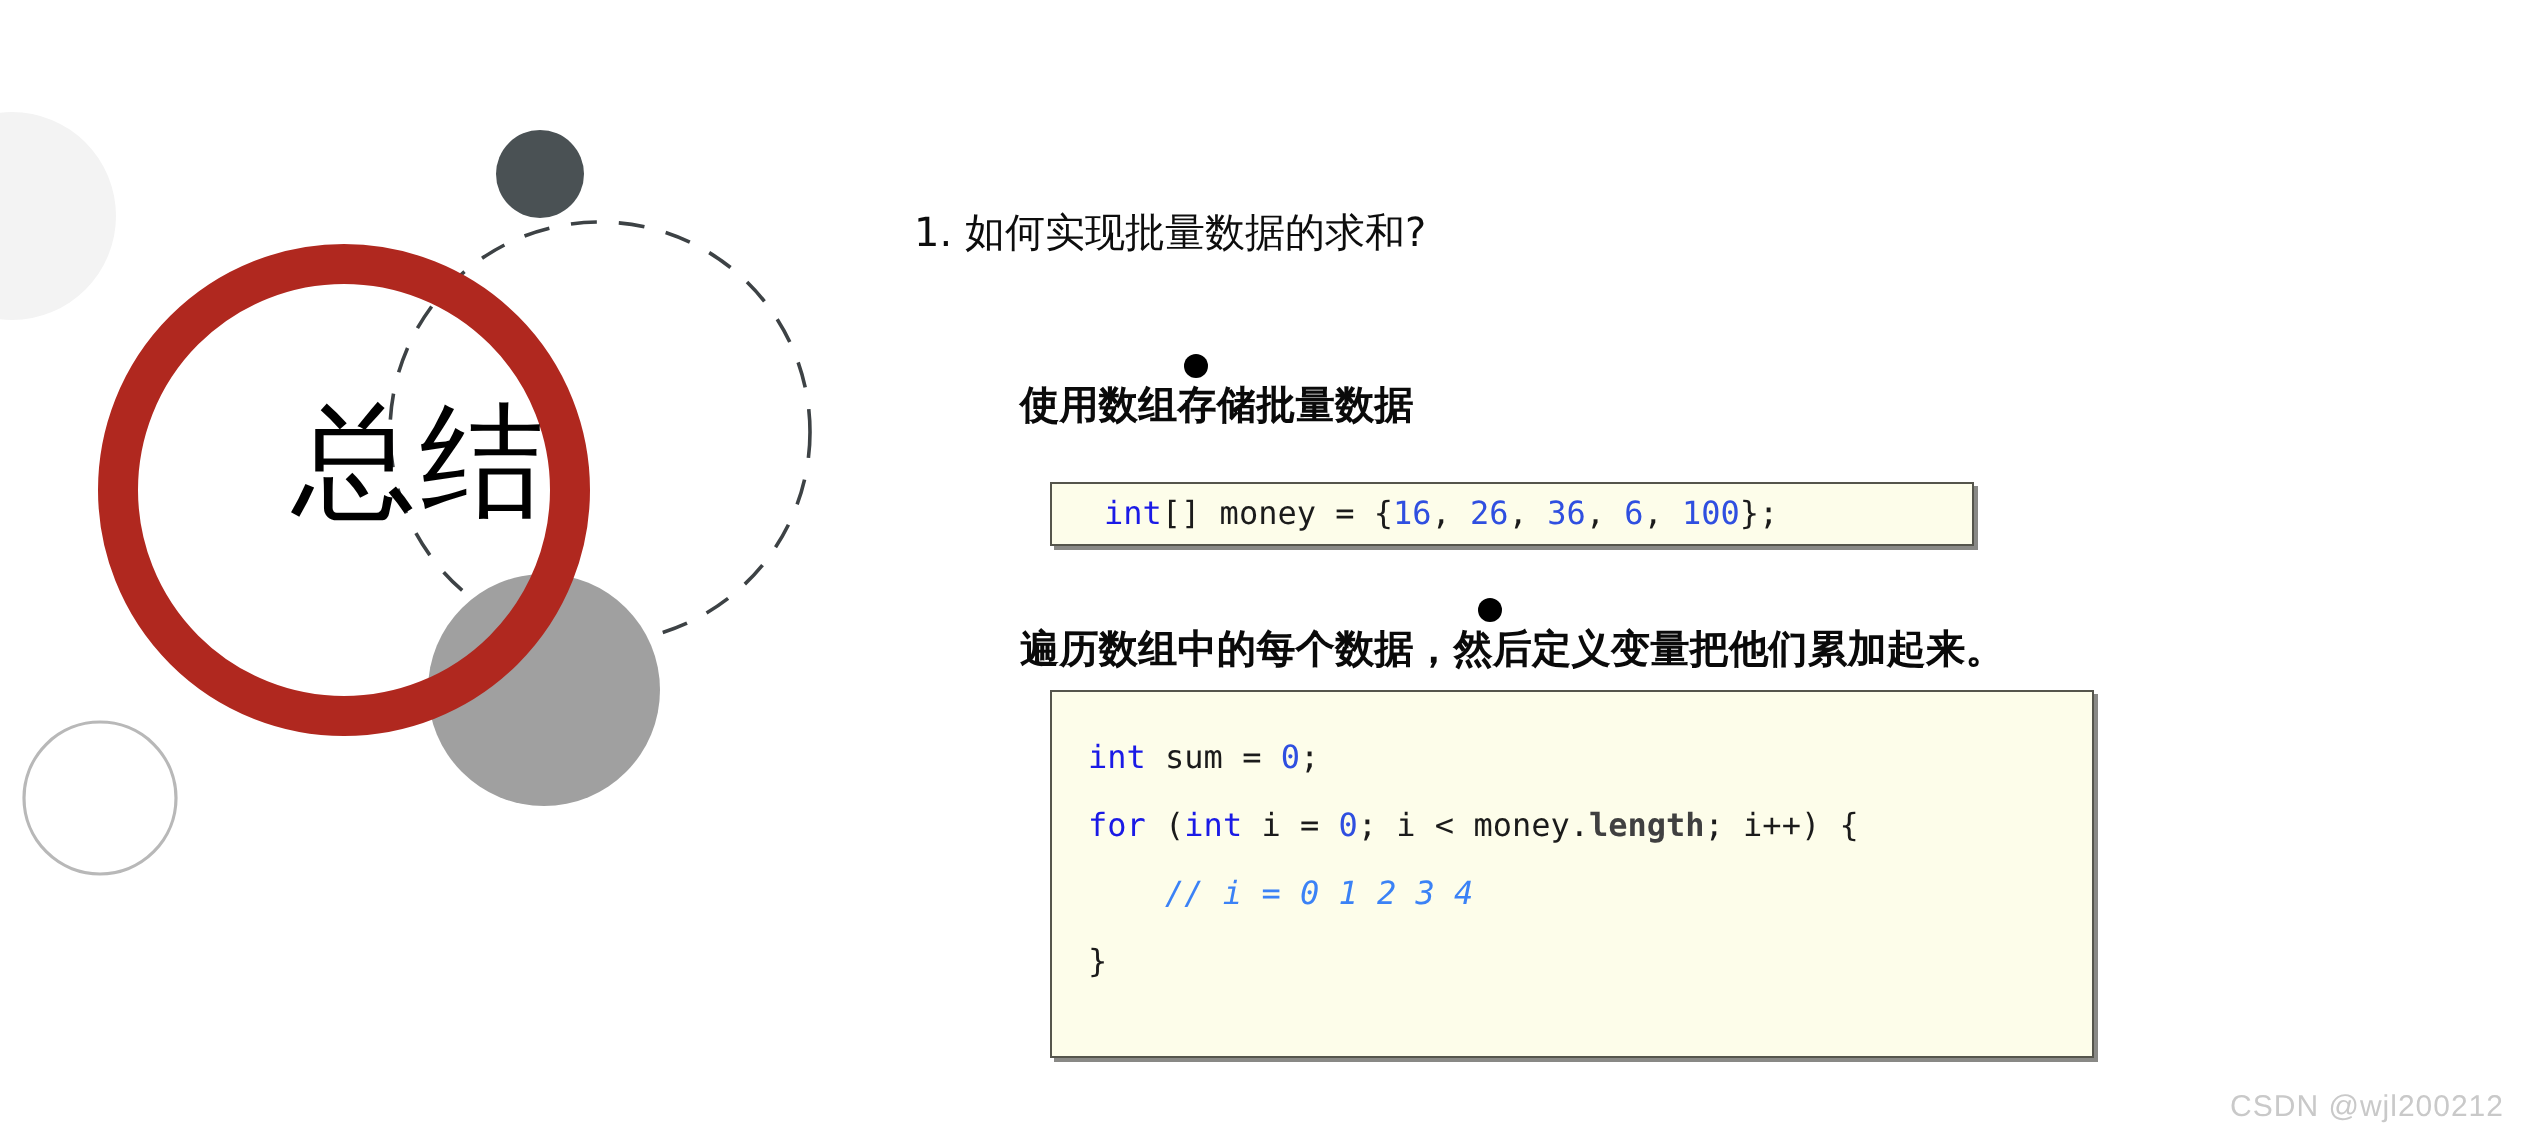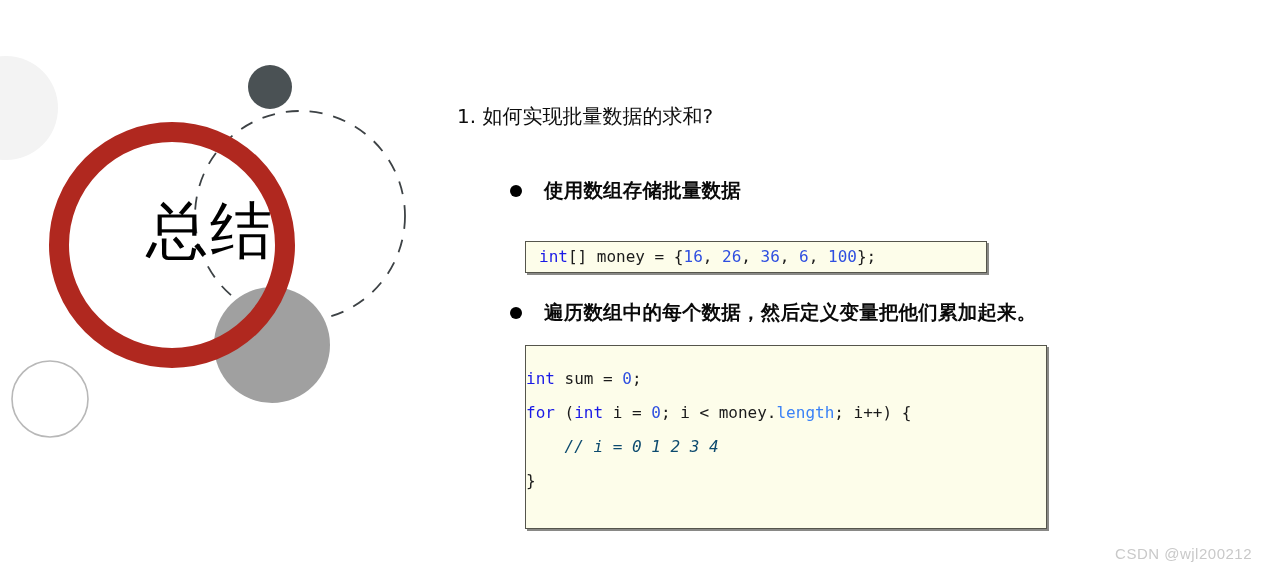--- a/index.html
+++ b/index.html
@@ -56,20 +56,21 @@
     color: #0d0d0d;
     font-family: "DejaVu Sans", "Liberation Sans", sans-serif;
     white-space: nowrap;
   }
 
   .bullet-row {
     position: absolute;
     display: flex;
     align-items: center;
     white-space: nowrap;
+    flex-direction: column;
   }
   .bullet-row.b1 { left: 55px; top: 177px; }
   .bullet-row.b2 { left: 55px; top: 299px; align-items: center; }
 
   .bullet-dot {
     width: 12px;
     height: 12px;
     border-radius: 50%;
     background: #000000;
     flex: 0 0 auto;
@@ -93,40 +94,40 @@
     font-family: "DejaVu Sans Mono", "Liberation Mono", monospace;
     font-size: 16px;
     color: #1b1b1b;
     box-sizing: border-box;
   }
   #code-block-1 {
     left: 70px;
     top: 241px;
     width: 462px;
     height: 32px;
-    padding: 5px 0 0 13px;
+    padding: 5px 0 0 26px;
   }
   #code-block-2 {
     left: 70px;
     top: 345px;
     width: 522px;
     height: 184px;
-    padding: 16px 0 0 0;
+    padding: 16px 0 0 18px;
   }
 
   .code-line {
     line-height: 34px;
     white-space: pre;
   }
   #code-block-1 .code-line { line-height: 20px; }
 
   .tok-kw   { color: #1a1ae6; }
   .tok-num  { color: #2f4fe0; }
-  .tok-prop { color: #3b82f6; }
-  .tok-cmt  { color: #0c4a6e; font-style: italic; }
+  .tok-prop { color: #404040; font-weight: bold; }
+  .tok-cmt  { color: #3b82f6; font-style: italic; }
   .tok-plain{ color: #1b1b1b; }
 
   
   #watermark {
     position: absolute;
     right: 10px;
     bottom: 8px;
     font-size: 15px;
     color: #c9c9c9;
     font-family: "Liberation Sans", "DejaVu Sans", sans-serif;

